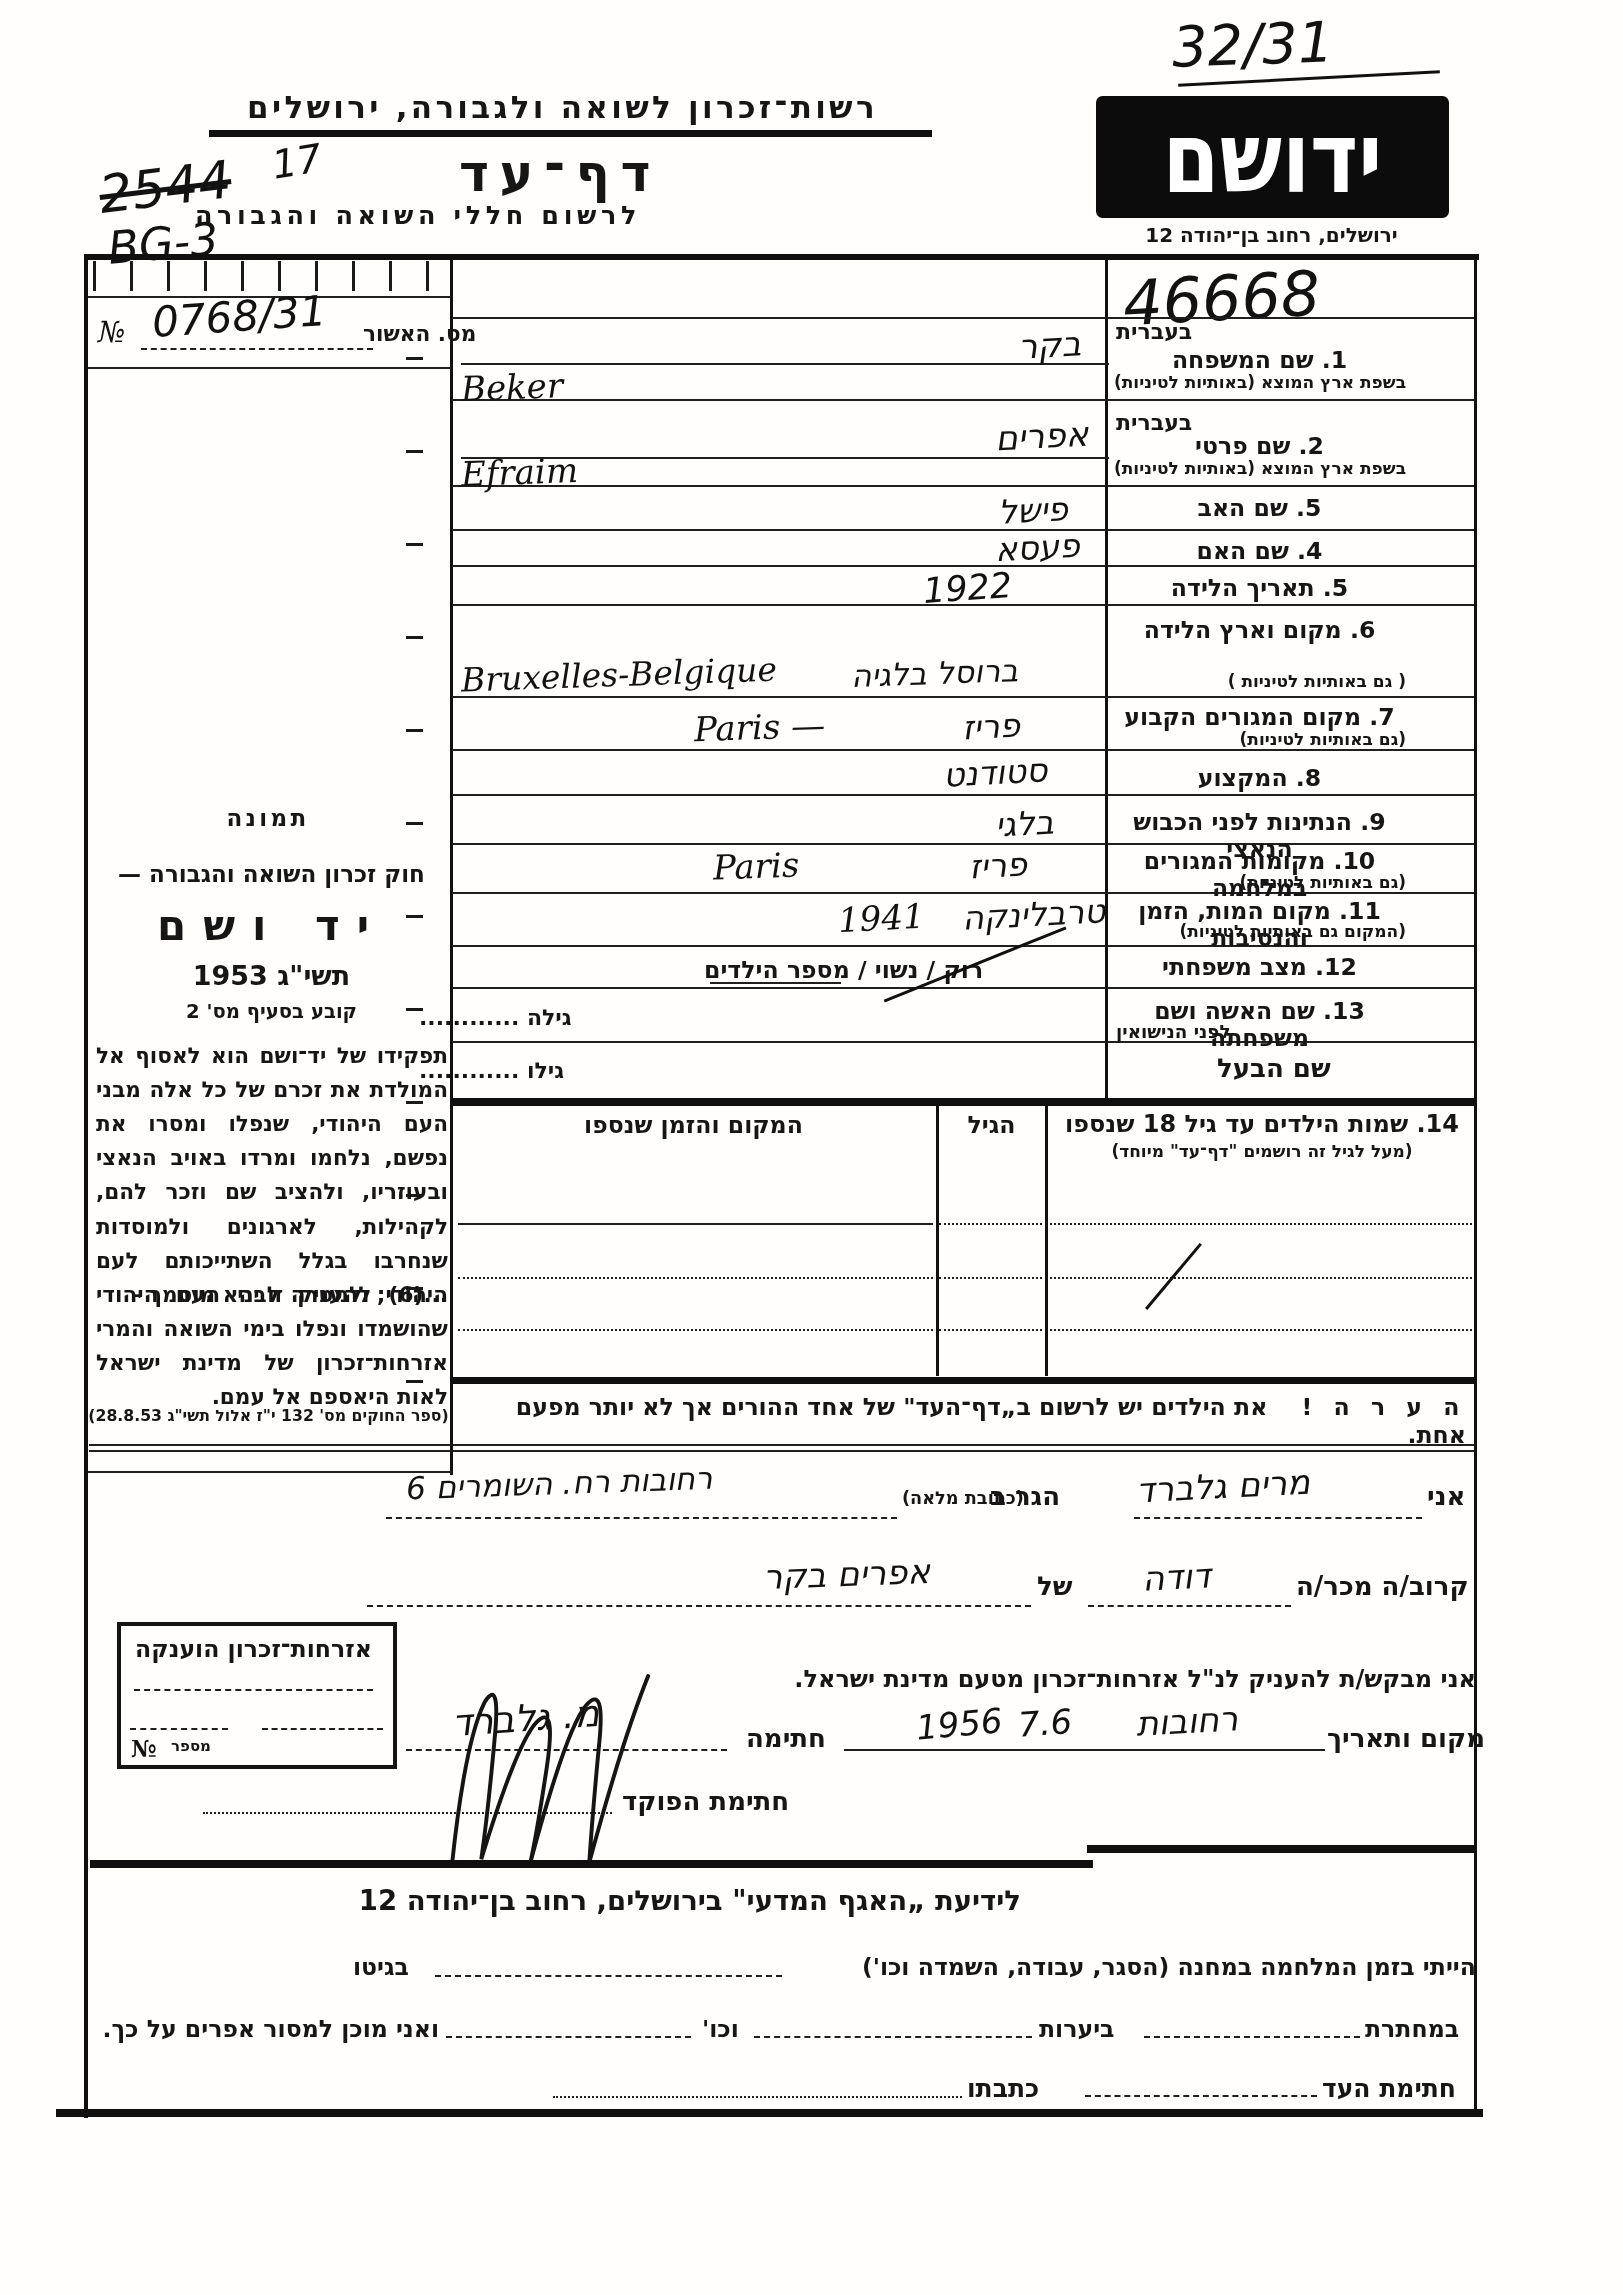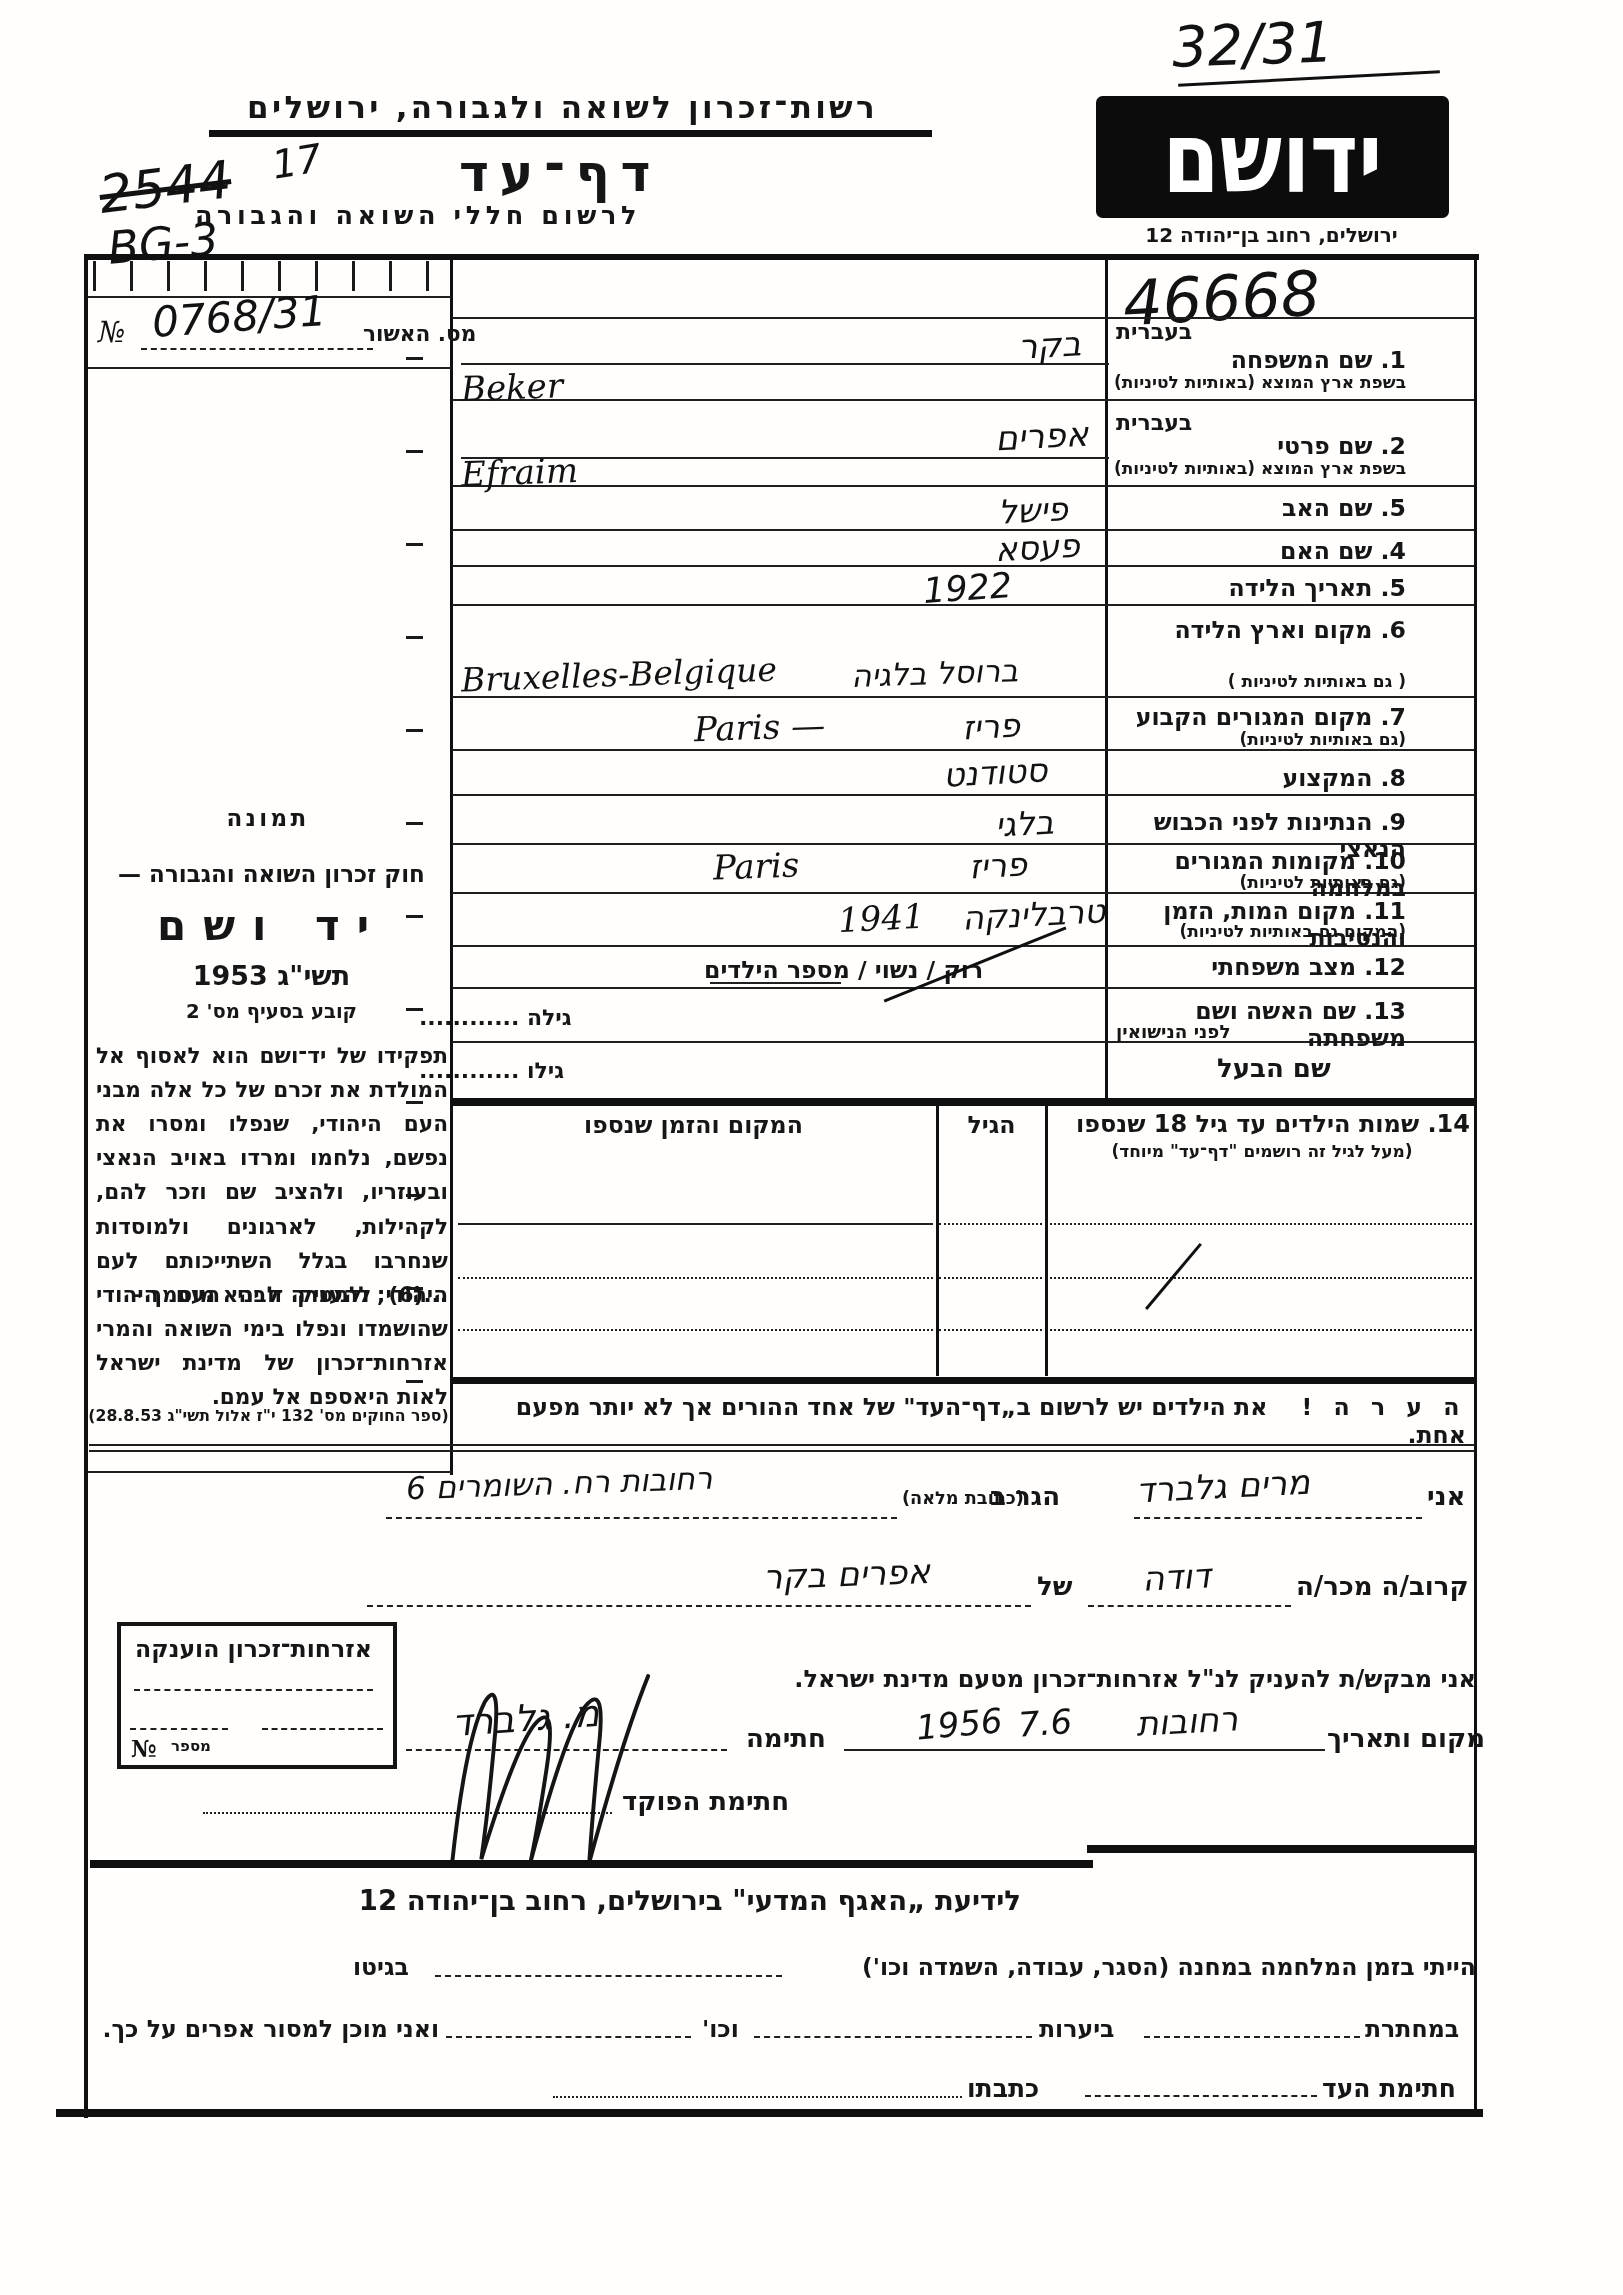--- a/index.html
+++ b/index.html
@@ -1,21 +1,21 @@
 <!DOCTYPE html>
 <html lang="he" style="font-size:10.5px"><head>
 <meta charset="utf-8">
 <style>
   html,body{margin:0;padding:0;background:#ffffff;}
   .page{position:relative;width:1623px;height:2295px;background:#fffefd;
         font-family:"DejaVu Sans",sans-serif;color:#161616;overflow:hidden;}
   .abs{position:absolute;}
   .rtl{direction:rtl;unicode-bidi:isolate;}
   .b{font-weight:bold;}
-  .lbl{font-weight:bold;font-size:23.6px;line-height:1.15;text-align:right;direction:rtl;}
+  .lbl{font-weight:bold;font-size:23.6px;line-height:1.15;text-align:center;direction:rtl;}
   .note{font-weight:bold;font-size:17px;line-height:1.1;text-align:right;direction:rtl;}
   .bar{background:#101010;}
   .ln{border-top:2px solid #1f1f1f;height:0;}
   .lnd{border-top:2px dashed #1f1f1f;height:0;}
   .lndot{border-top:2.6px dotted #1f1f1f;height:0;}
   .hw{font-family:"DejaVu Sans",sans-serif;font-style:italic;color:#121212;white-space:nowrap;}
   .hwl{font-family:"DejaVu Serif",serif;font-style:italic;color:#121212;white-space:nowrap;}
   .tickstop{background:repeating-linear-gradient(90deg,#1a1a1a 0 2.6px,transparent 2.6px 37px);}
   .ticksside{background:repeating-linear-gradient(180deg,#1a1a1a 0 2.6px,transparent 2.6px 93px);}
   .nw{white-space:nowrap;}

